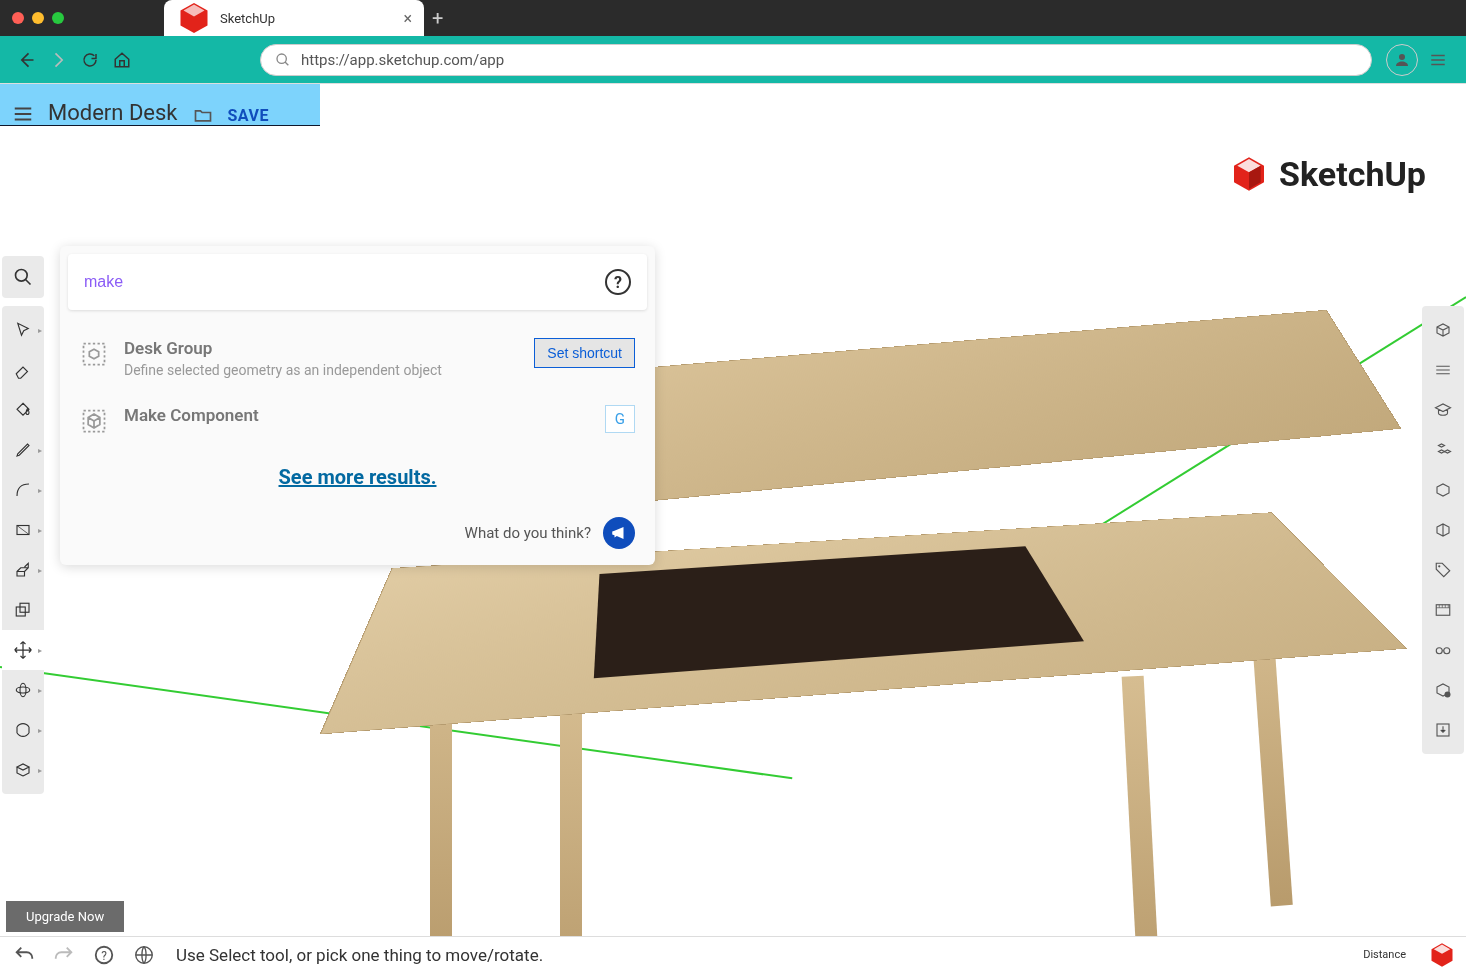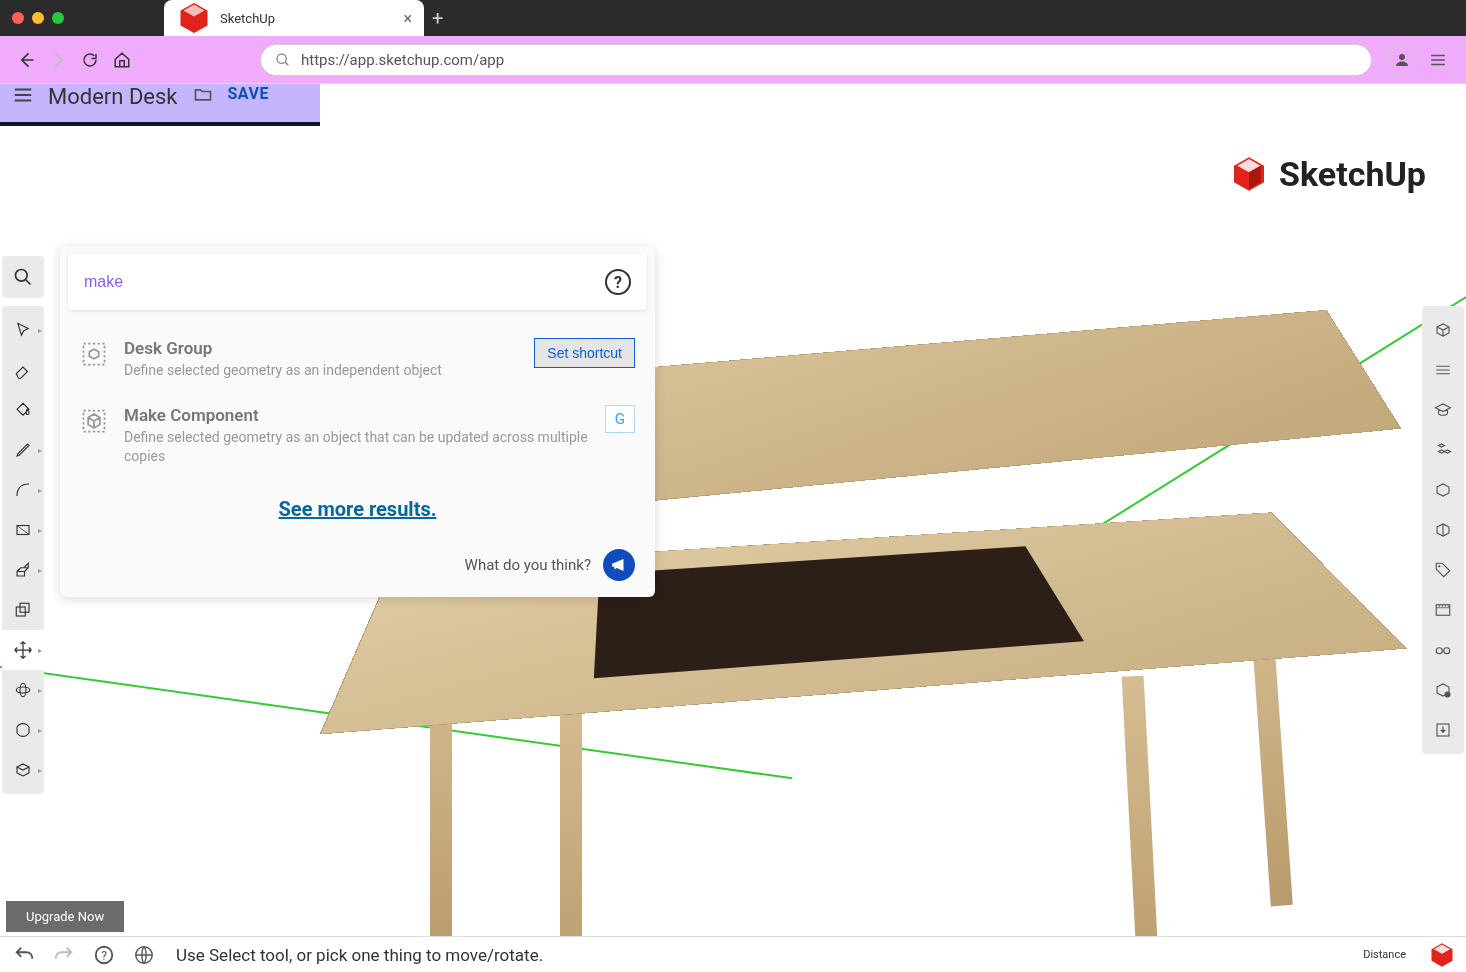--- a/index.html
+++ b/index.html
@@ -9,30 +9,30 @@
 .browser-titlebar { height: 36px; background: #2b2b2b; display: flex; align-items: center; padding: 0 12px; }
 .traffic-lights { display: flex; gap: 8px; }
 .traffic-light { width: 12px; height: 12px; border-radius: 50%; }
 .tl-red { background: #ff5f56; }
 .tl-yellow { background: #ffbd2e; }
 .tl-green { background: #27c93f; }
 .browser-tab { margin-left: 100px; height: 36px; background: #fff; display: flex; align-items: center; padding: 0 12px; min-width: 260px; border-top-left-radius: 8px; border-top-right-radius: 8px; gap: 8px; color: #333; font-size: 13px; }
 .tab-close { margin-left: auto; font-size: 16px; color: #666; cursor: pointer; }
 .new-tab { margin-left: 8px; color: #ccc; font-size: 20px; cursor: pointer; }
 
-.browser-toolbar { height: 48px; background: #f0abfc; border-bottom: 1px solid #ddd; display: flex; align-items: center; padding: 0 12px; gap: 4px; }
+.browser-toolbar { height: 48px; background: #14b8a6; border-bottom: 1px solid #ddd; display: flex; align-items: center; padding: 0 12px; gap: 4px; }
 .nav-btn { width: 28px; height: 28px; display: flex; align-items: center; justify-content: center; color: #333; font-size: 18px; cursor: pointer; border-radius: 4px; }
 .nav-btn.disabled { color: #bbb; }
 .url-bar { flex: 1; height: 32px; background: #fff; border: 1px solid #ccc; border-radius: 16px; display: flex; align-items: center; padding: 0 14px; gap: 10px; font-size: 15px; color: #555; margin-left: 120px; margin-right: 10px; }
 .url-bar .search-ico { color: #888; }
 .toolbar-right-btn { width: 32px; height: 32px; display: flex; align-items: center; justify-content: center; border: 1px solid #ccc; border-radius: 50%; color: #555; cursor: pointer; }
 .hamburger-btn { width: 32px; height: 32px; display: flex; align-items: center; justify-content: center; color: #555; cursor: pointer; font-size: 18px; }
 
 
-.app-header { height: 42px; background: #c4b5fd; border-bottom: 4px solid #0f172a; display: flex; align-items: flex-start; padding: 0 12px; gap: 14px; position: relative; width: 320px; }
+.app-header { height: 42px; background: #7dd3fc; border-bottom: 1px solid #0f172a; display: flex; align-items: flex-end; padding: 0 12px; gap: 14px; position: relative; width: 320px; }
 .app-hamburger { font-size: 22px; color: #444; cursor: pointer; }
 .file-title { font-size: 22px; color: #333; font-weight: 400; }
 .folder-ico { font-size: 20px; color: #555; cursor: pointer; }
 .save-btn { color: #0f4dbc; font-weight: 700; font-size: 16px; cursor: pointer; letter-spacing: 0.5px; }
 
 
 .app-body { position: relative; height: 810px; background: #fff; }
 
 .sketchup-logo { position: absolute; top: 28px; right: 40px; display: flex; align-items: center; gap: 10px; }
 .sketchup-logo-text { font-size: 34px; font-weight: 700; color: #222; }
@@ -355,21 +355,20 @@
         </div>
         <button class="set-shortcut-btn">Set shortcut</button>
       </div>
       <div class="result-row">
         <svg class="result-icon" width="26" height="26" viewBox="0 0 24 24">
             <rect x="3" y="3" width="18" height="18" fill="none" stroke="#999" stroke-width="1.5" stroke-dasharray="2 2"></rect>
             <path fill="none" stroke="#999" stroke-width="1.5" d="M7 9l5-3 5 3v6l-5 3-5-3zM7 9l5 3 5-3M12 12v6"></path>
           </svg>
         <div class="result-text">
           <div class="result-title">Make Component</div>
-          <div class="result-desc">Define selected geometry as an object that can be updated across multiple copies</div>
         </div>
         <span class="shortcut-badge">G</span>
       </div>
     </div>
     <div class="see-more">
       <a>See more results.</a>
     </div>
     <div class="feedback-row">
       <span>What do you think?</span>
       <div class="feedback-btn">

